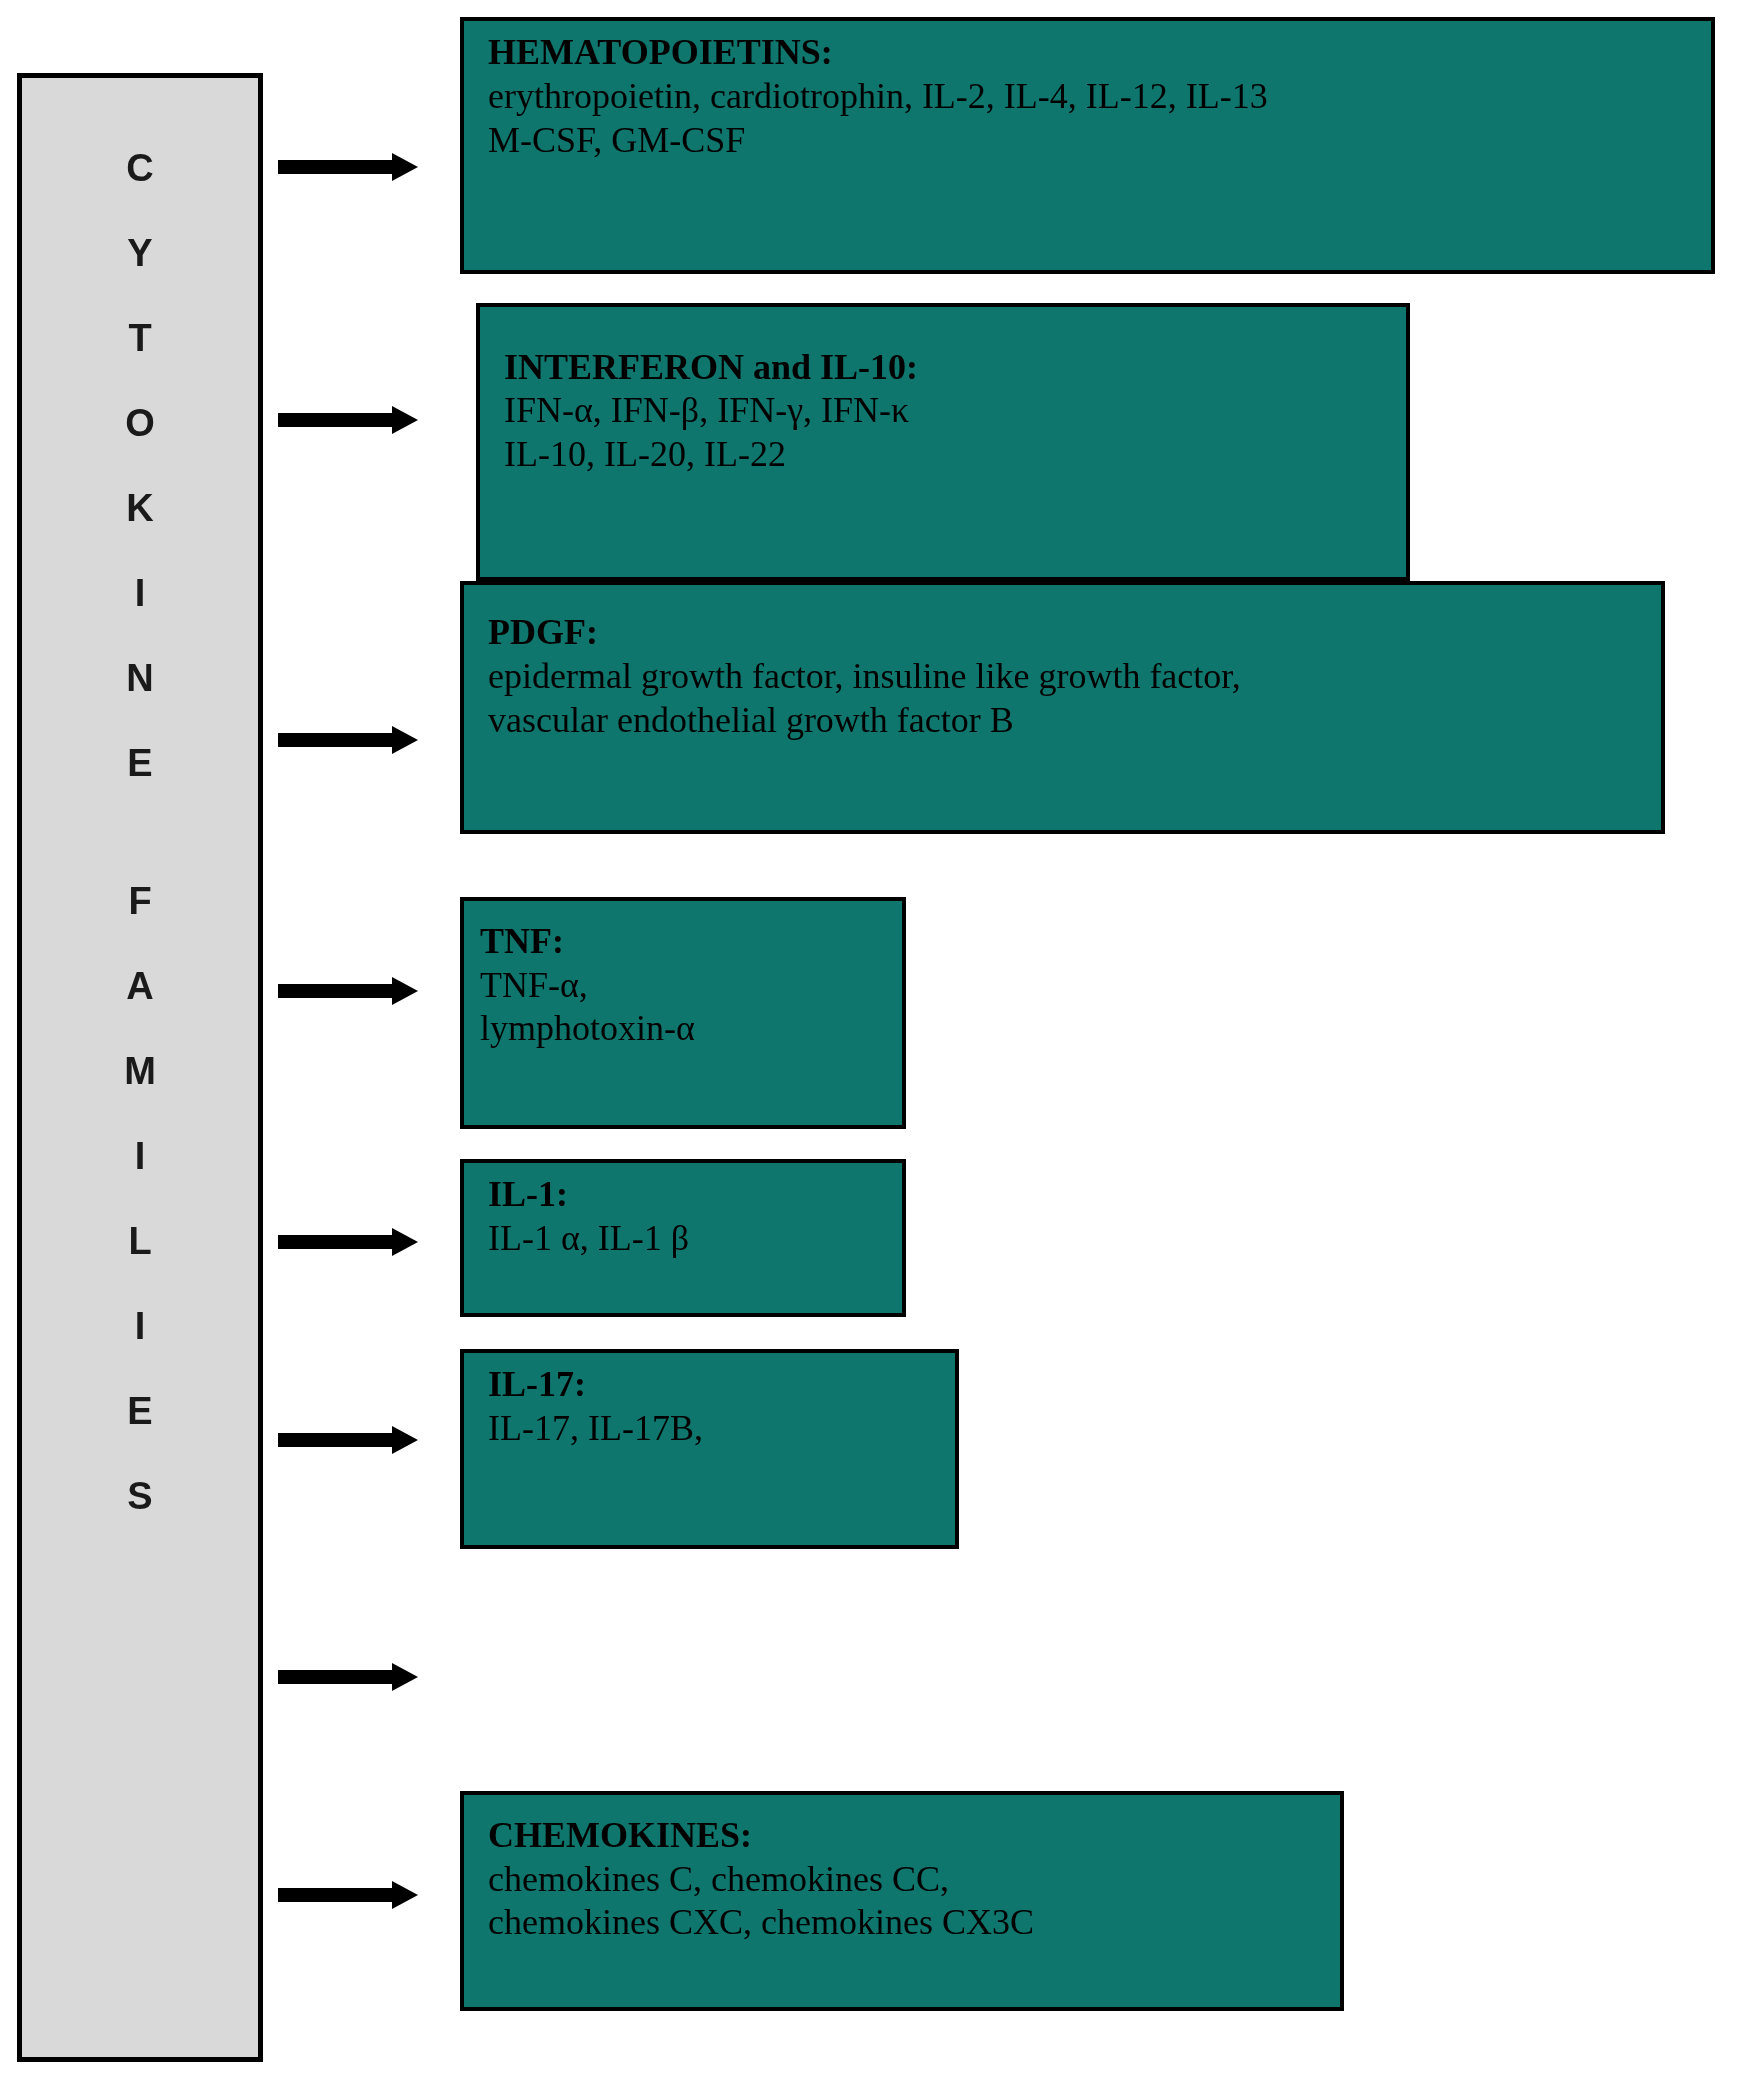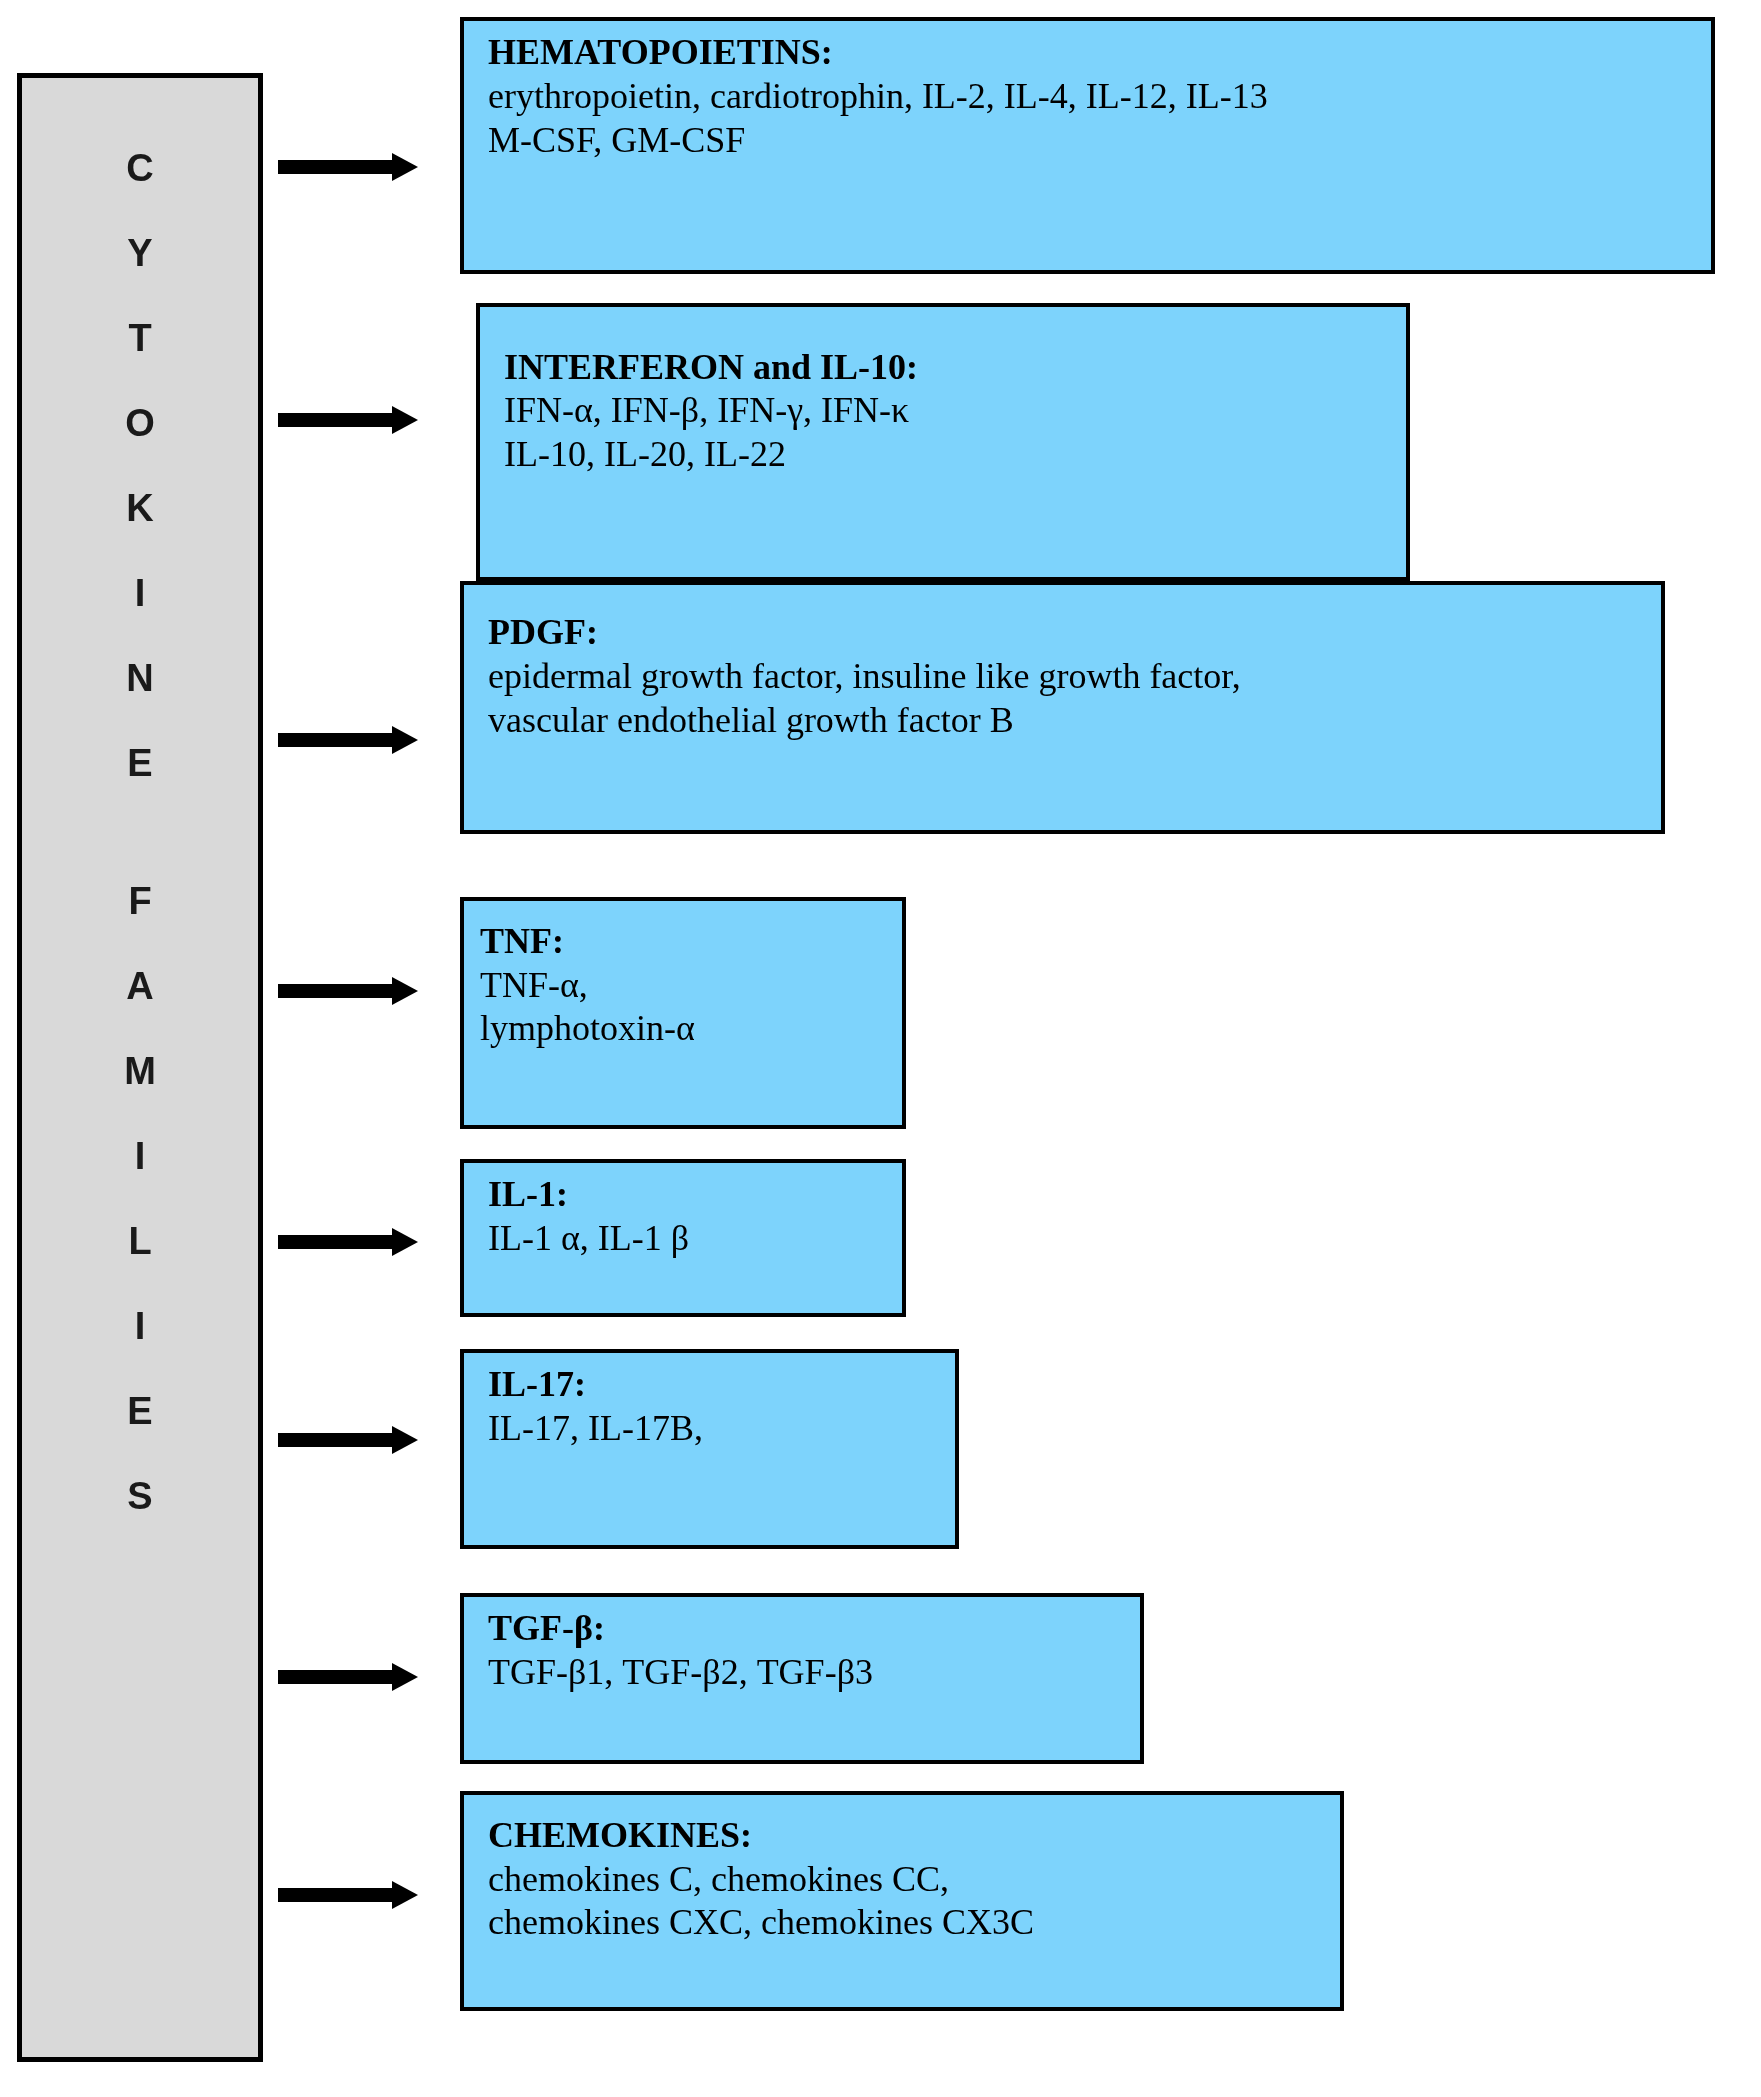--- a/index.html
+++ b/index.html
@@ -64,21 +64,21 @@
     height: 0;
     border-top: 14.3px solid transparent;
     border-bottom: 14.3px solid transparent;
     border-left: 26px solid #000000;
   }
 
   
   .box {
     position: absolute;
     border: 4.3px solid #000000;
-    background: #7dd3fc;
+    background: #0f766e;
     box-sizing: border-box;
     padding: 10px 15.7px 7.1px 24px;
   }
   .box .title {
     font-family: "Liberation Serif", serif;
     font-weight: bold;
     font-size: 36px;
     line-height: 1.22;
     white-space: nowrap;
   }
@@ -173,24 +173,20 @@
   <div class="box" style="left:460px; top:1159px; width:446px; height:158px;">
     <div class="title">IL-1:</div>
     <div class="line">IL-1 α, IL-1 β</div>
   </div>
 
   <div class="box" style="left:460px; top:1349px; width:499px; height:200px;">
     <div class="title">IL-17:</div>
     <div class="line">IL-17, IL-17B,</div>
   </div>
 
-  <div class="box" style="left:460px; top:1593px; width:684px; height:171px;">
-    <div class="title">TGF-β:</div>
-    <div class="line">TGF-β1,  TGF-β2,  TGF-β3</div>
-  </div>
 
   <div class="box" style="left:460px; top:1791px; width:884px; height:220px;">
     <div class="title" style="margin-top:8.6px">CHEMOKINES:</div>
     <div class="line">chemokines C, chemokines CC,</div>
     <div class="line">chemokines CXC, chemokines CX3C</div>
   </div>
 
 </div>
 
 

